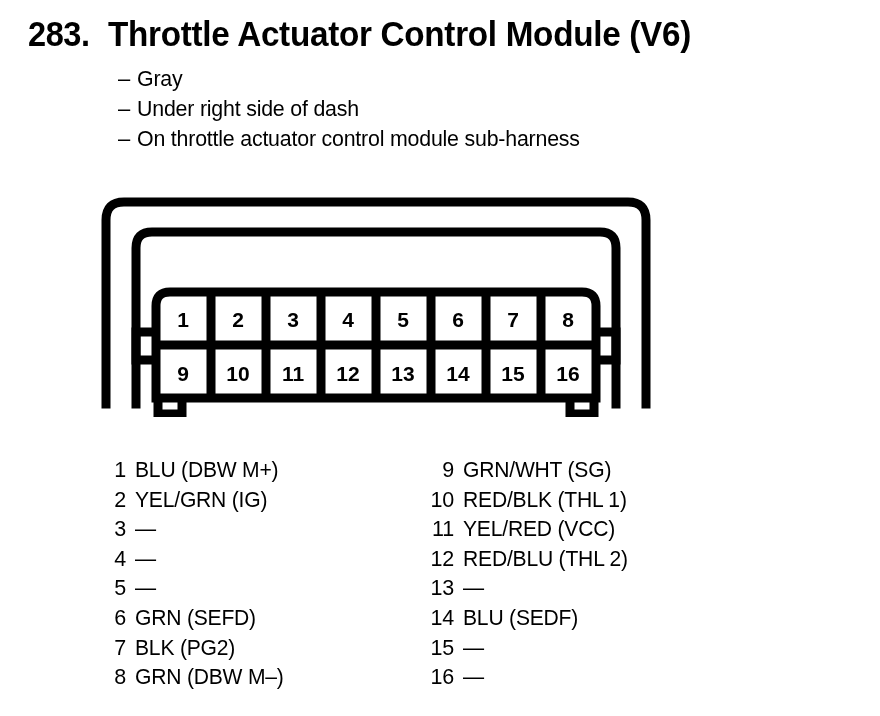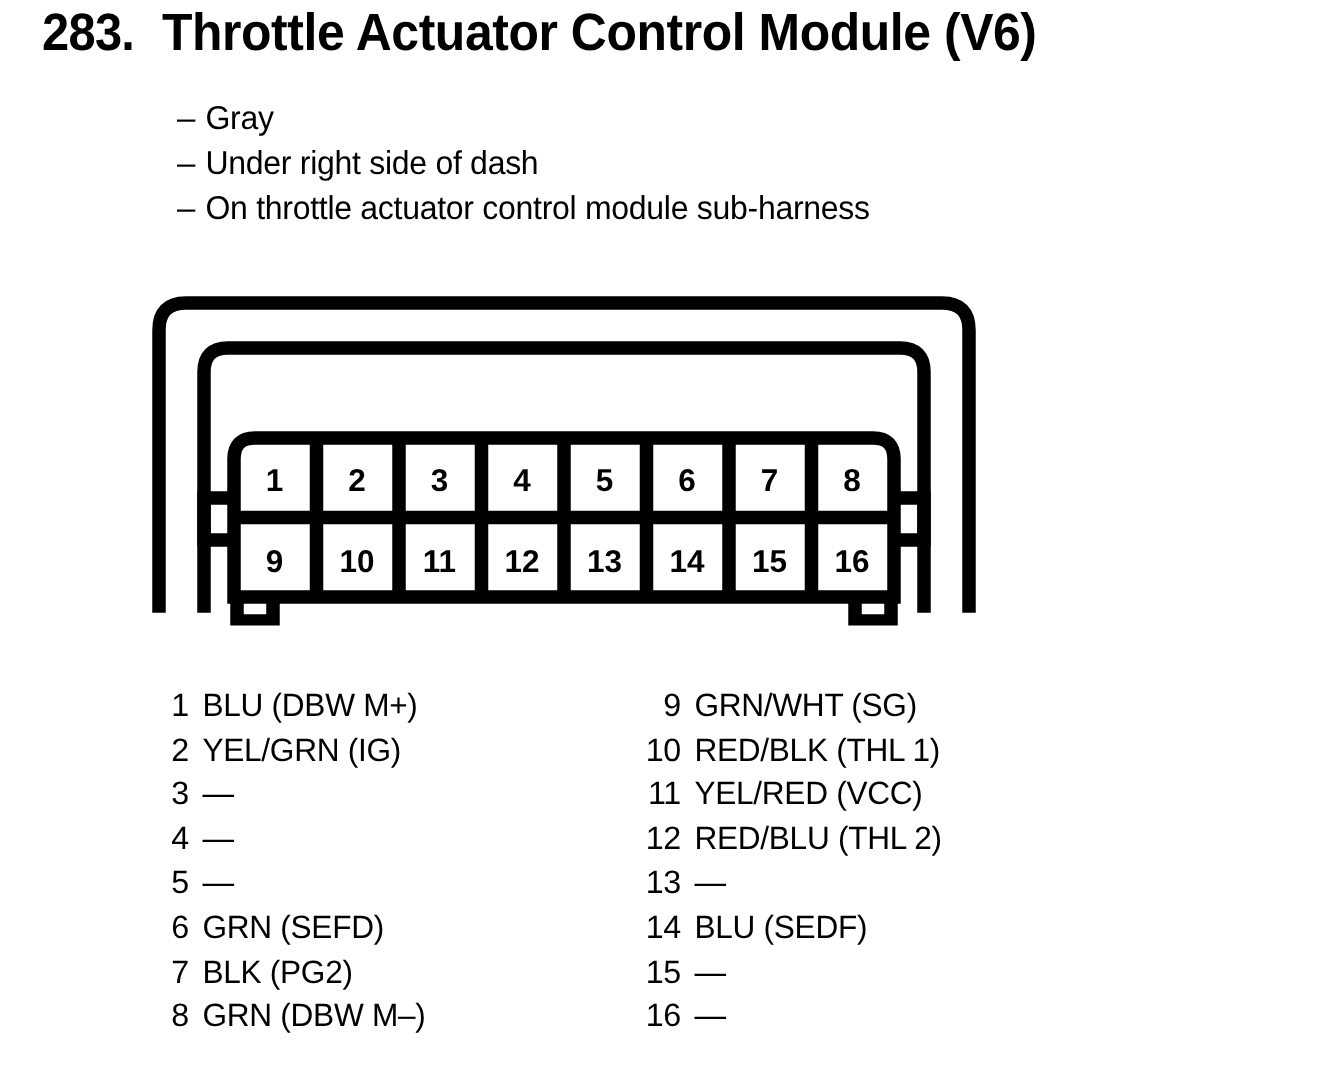--- a/index.html
+++ b/index.html
@@ -22,21 +22,21 @@
     position: absolute;
     inset: 0;
     width: 880px;
     height: 716px;
   }
 
   
   .title-row {
     position: absolute;
     left: 28px;
-    top: 2px;
+    top: 14px;
     display: flex;
     align-items: center;
     white-space: nowrap;
   }
   .title-num {
     font-size: 35px;
     font-weight: bold;
     letter-spacing: -0.5px;
     transform: scaleX(0.93);
     transform-origin: left bottom;

